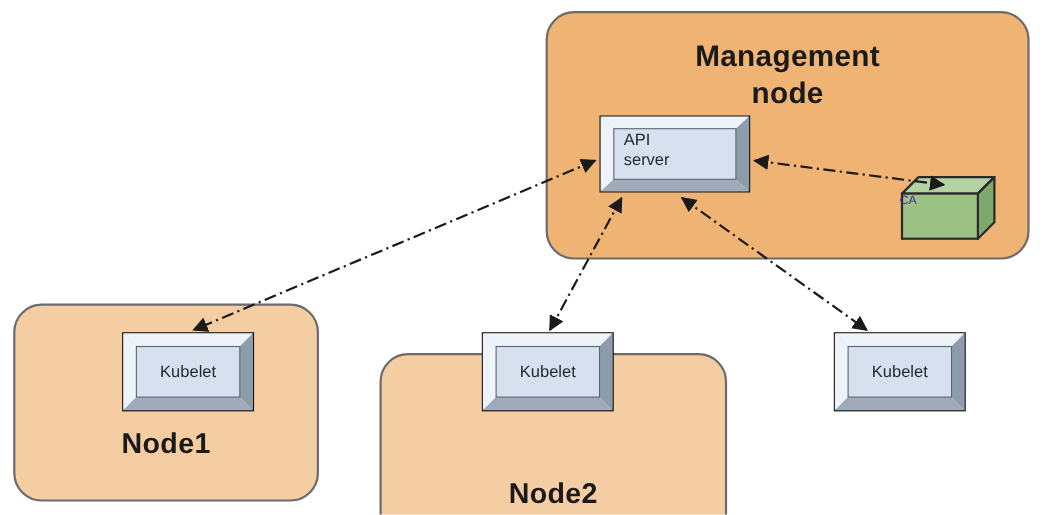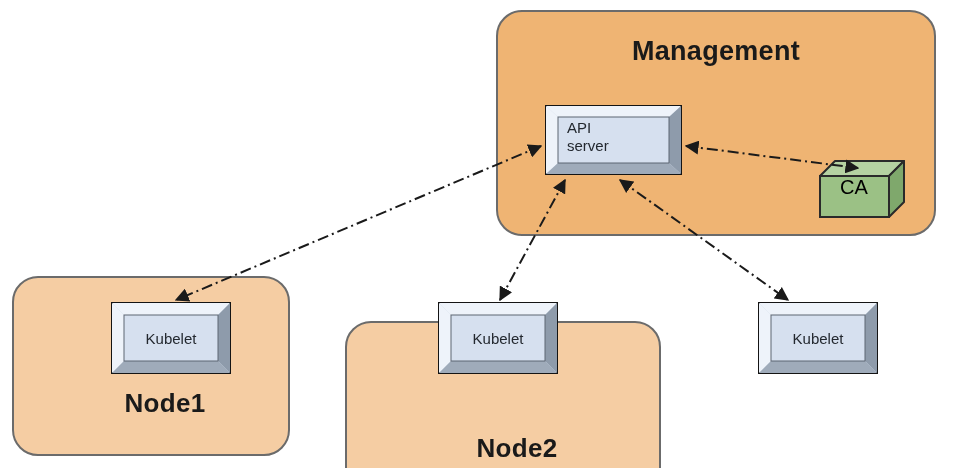--- a/index.html
+++ b/index.html
@@ -52,21 +52,20 @@
     top: 22px;
     font-size: 27px;
     line-height: 34px;
   }
   .worker-node {
     top: 276px; height: 180px;
   }
   .worker-node .panel-label {
     top: 110px;
     font-size: 26px;
-    padding-left: 14px;
   }
   #node-1 { left: 12px;  width: 278px; }
   #node-2 { left: 345px; width: 316px; margin-top: 45px; }
   #node-3 { left: 672px; width: 274px; }
 
   
   .bevel-box {
     position: absolute;
     z-index: 3;
   }
@@ -107,34 +106,34 @@
   #ca-box {
     position: absolute;
     left: 818px; top: 158px; width: 88px; height: 62px;
     z-index: 3;
   }
   #ca-box svg { display: block; overflow: visible; }
   #ca-label {
     position: absolute;
     left: 0; top: 18px;
     width: 72px;
-    text-align: center;
-    font-size: 20px;
-    color: #000000;
+    font-size: 11px;
+    color: #4c1d95;
     pointer-events: none;
   }
 </style>
 </head>
 <body>
 
 <div id="canvas">
 
   <div class="panel" id="mgmt-node" style="background:#efb473;">
     <div class="panel-label">
       <div>Management</div>
+      <div>node</div>
     </div>
   </div>
 
   <div class="panel worker-node" id="node-1" style="background:#f5cda3;">
     <div class="panel-label">Node1</div>
   </div>
 
   <div class="panel worker-node" id="node-2" style="background:#f5cda3;">
     <div class="panel-label">Node2</div>
   </div>

